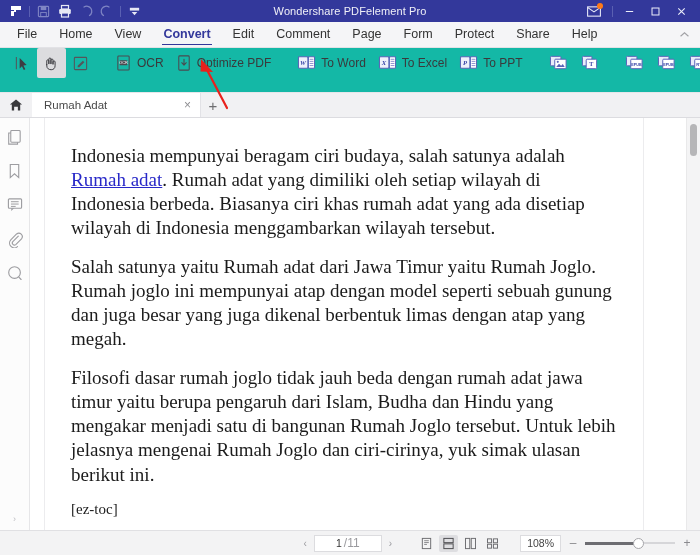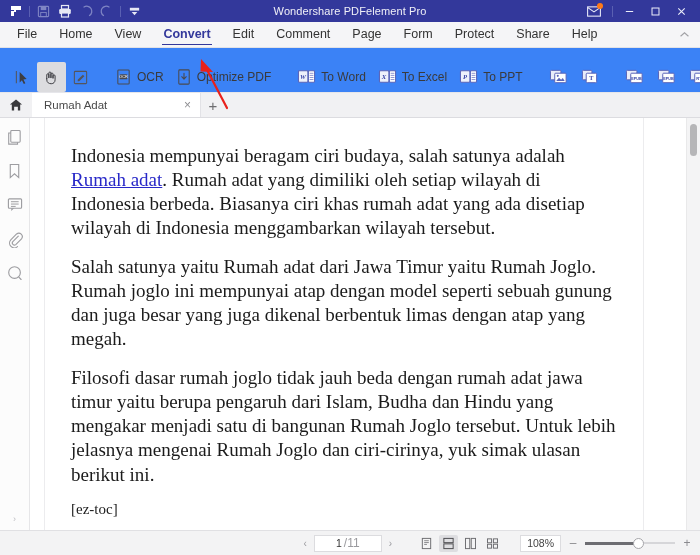--- a/index.html
+++ b/index.html
@@ -42,22 +42,22 @@
     position:relative;white-space:nowrap;
   }
   .menu-item.active{color:#33389b;font-weight:bold;}
   .menu-item.active:after{
     content:"";position:absolute;left:10px;right:10px;bottom:2px;height:1.5px;background:#33389b;
   }
   .ribbon-collapse{margin-left:auto;padding-right:10px;color:#9a9a9e;display:flex;align-items:center;}
 
   
   .ribbon{
-    height:44px;background:#3b82f6;border-bottom:1px solid #e6e6ea;
-    display:flex;align-items:flex-end;padding-left:8px;flex:0 0 44px;
+    height:44px;background:#14b8a6;border-bottom:1px solid #e6e6ea;
+    display:flex;align-items:flex-start;padding-left:8px;flex:0 0 44px;
   }
   .tool{
     display:flex;align-items:center;gap:5px;height:30px;padding:0 6px;border-radius:2px;
     font-size:12px;color:#3a3a3c;white-space:nowrap;
   }
   .tool.selected{background:#dcdcdf;}
   .tool .gl{display:flex;align-items:center;justify-content:center;}
   .vsep{width:1px;height:20px;background:#dedee2;margin:0 7px;}
 
   

